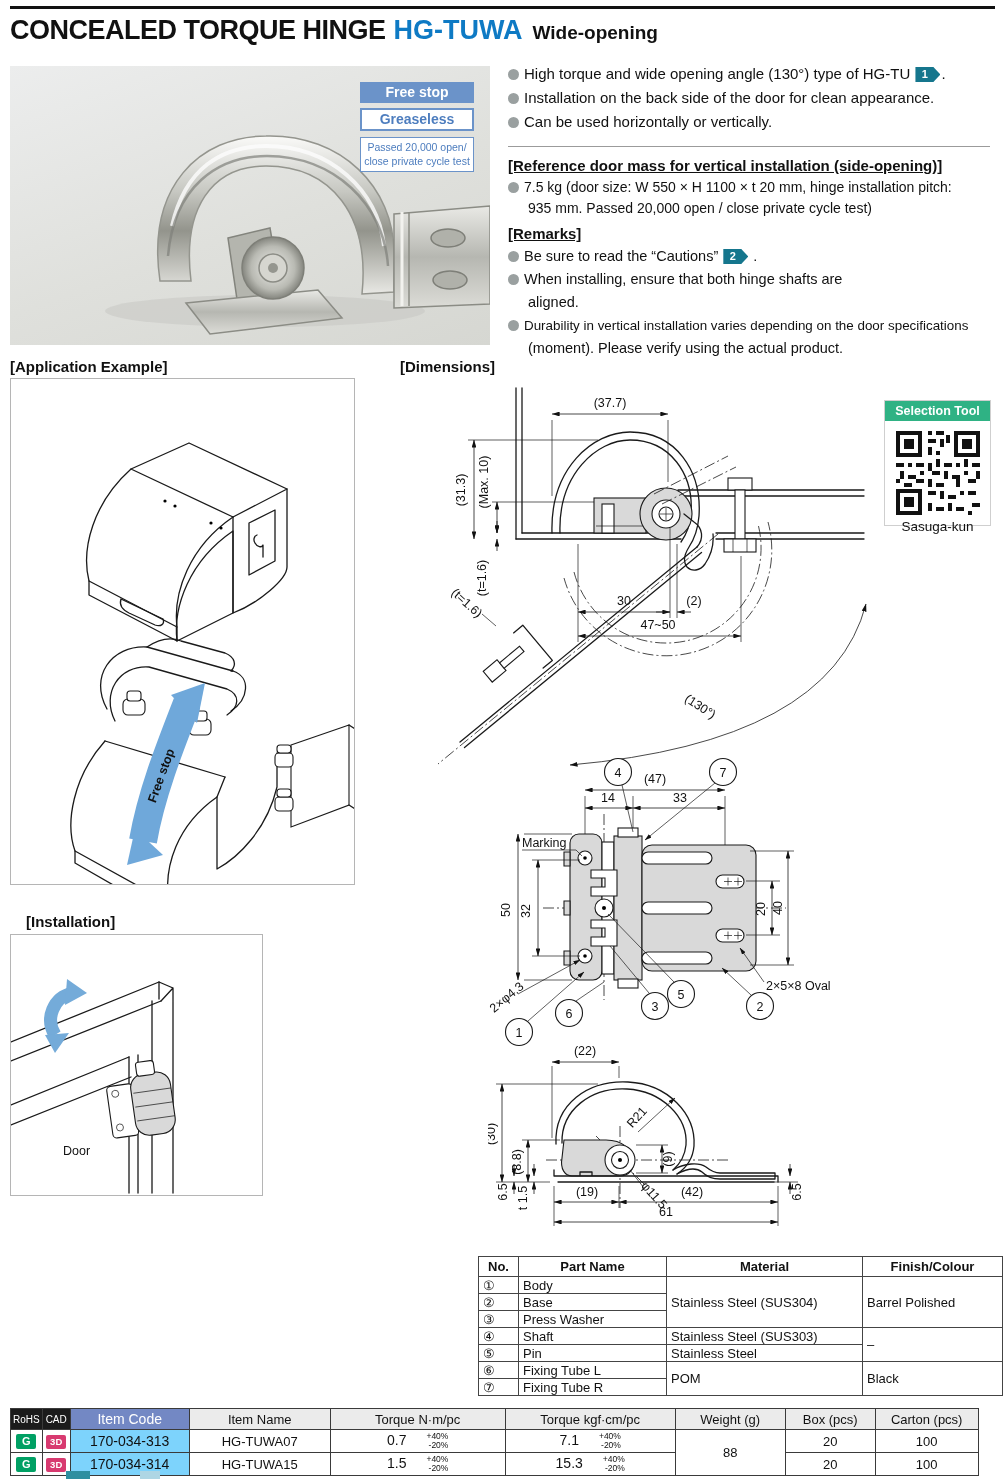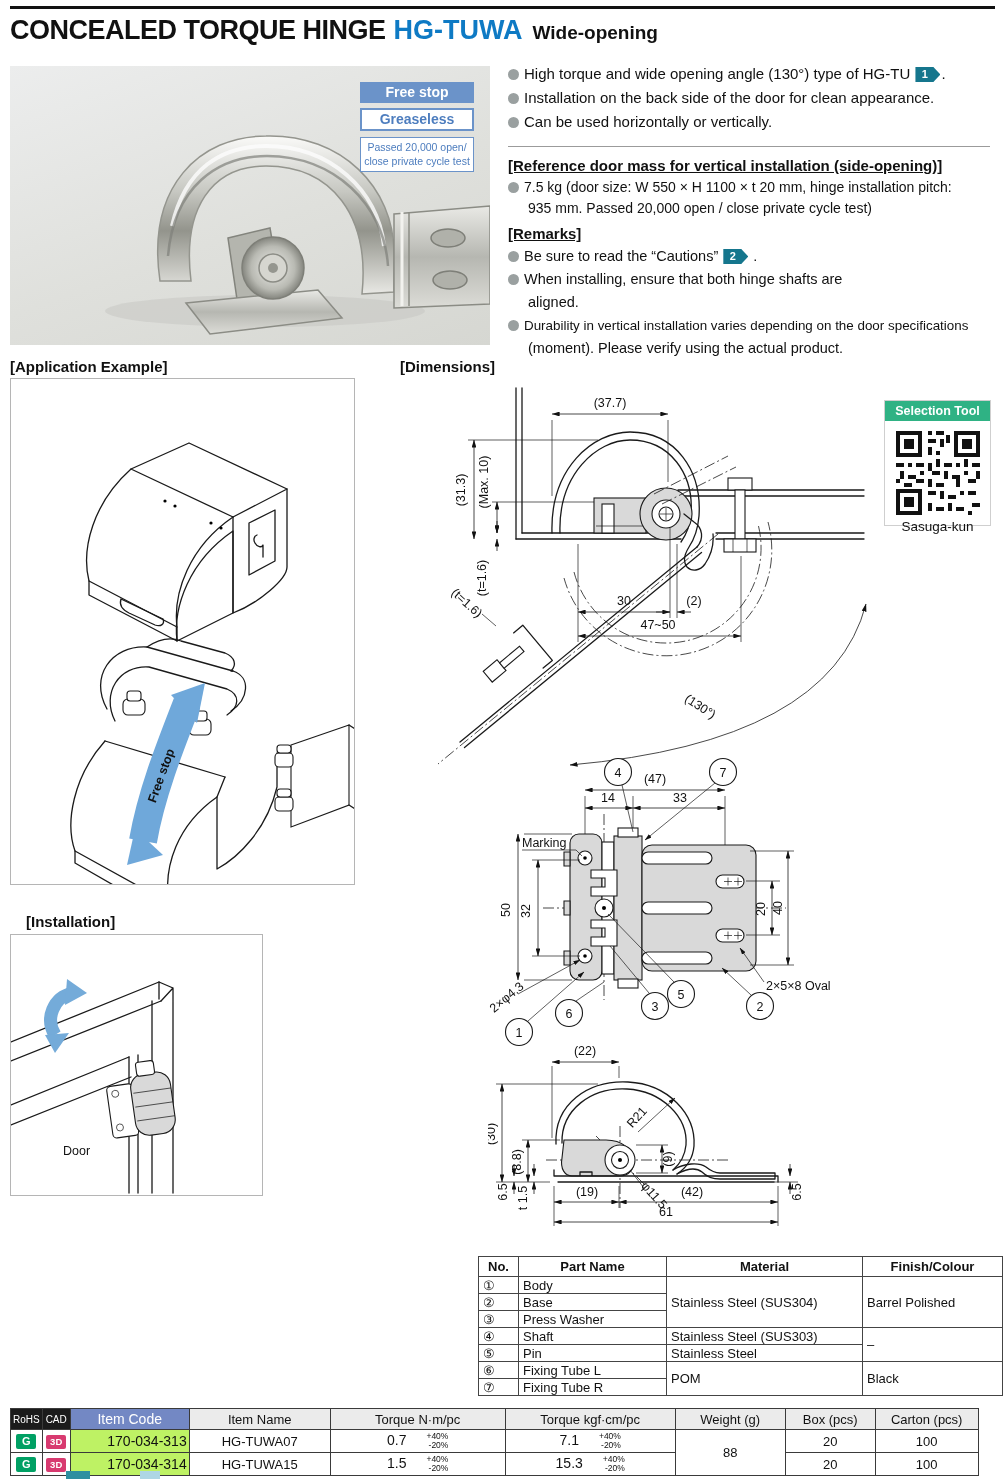--- a/index.html
+++ b/index.html
@@ -48,21 +48,21 @@
   .parts-table th { height:20px; font-weight:bold; background:#fff; }
   .parts-table td { height:17px; }
 
   
   .order-table { position:absolute; left:10px; top:1408px; border-collapse:collapse; }
   .order-table th, .order-table td { border:1px solid #3a3a3a; text-align:center; font-size:13px; padding:0 2px; }
   .order-table th { height:21px; font-weight:normal; background:#ebebeb; }
   th.hdr-dark { background:#1b1b1b; color:#fff; font-size:10px; }
   th.hdr-blue { background:#7388c4; color:#fff; font-size:14px; }
   .order-table td { height:23px; }
-  td.code-cell { background:#bef264; font-size:14px;text-align:right; }
+  td.code-cell { background:#7dd3fc; font-size:14px; }
   .rohs-badge { display:inline-block; width:20px; height:15px; background:#00a064; color:#fff; font-size:11px; font-weight:bold; line-height:15px; border-radius:2px; }
   .cad-badge { display:inline-block; width:20px; height:14px; background:#d83a70; color:#fff; font-size:9.5px; font-weight:bold; line-height:14px; border-radius:2px; }
   .tq-val { font-size:14px; }
   .tol { display:inline-flex; flex-direction:column; font-size:8.5px; line-height:1.1; margin-left:20px; vertical-align:middle; text-align:right; font-weight:normal; }
 
   .legend-swatch { position:absolute; height:12px; }
 
   
   svg text { font-family:"Liberation Sans", sans-serif; font-size:12.5px; fill:#111; }
   svg .ln  { fill:none; stroke:#1a1a1a; stroke-width:1.3; stroke-linejoin:round; stroke-linecap:round; }

